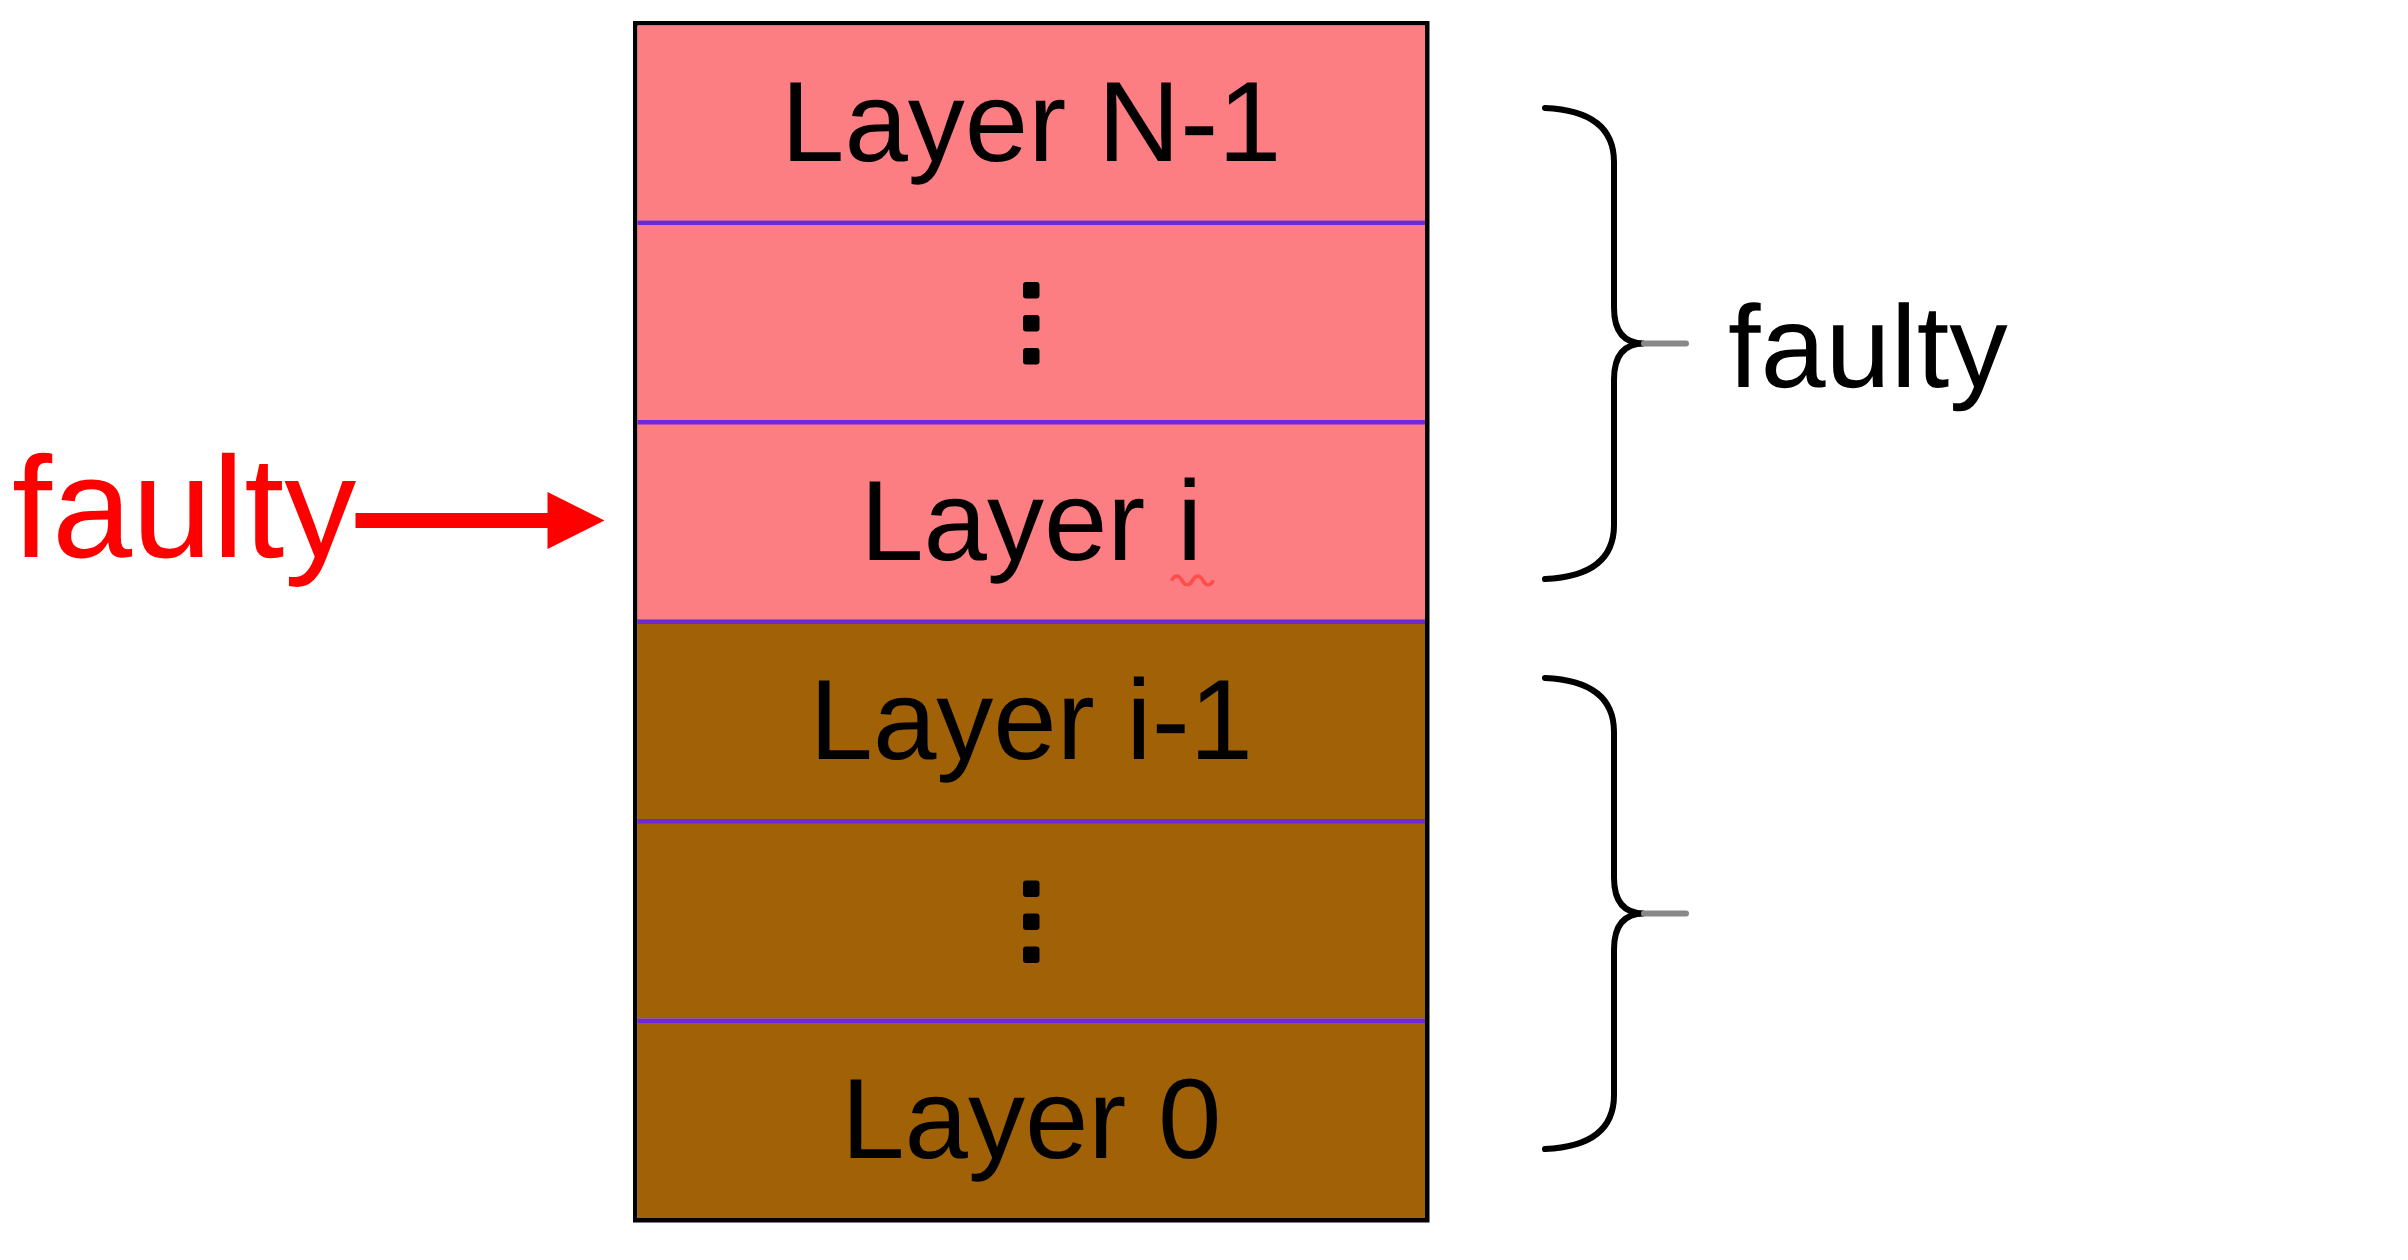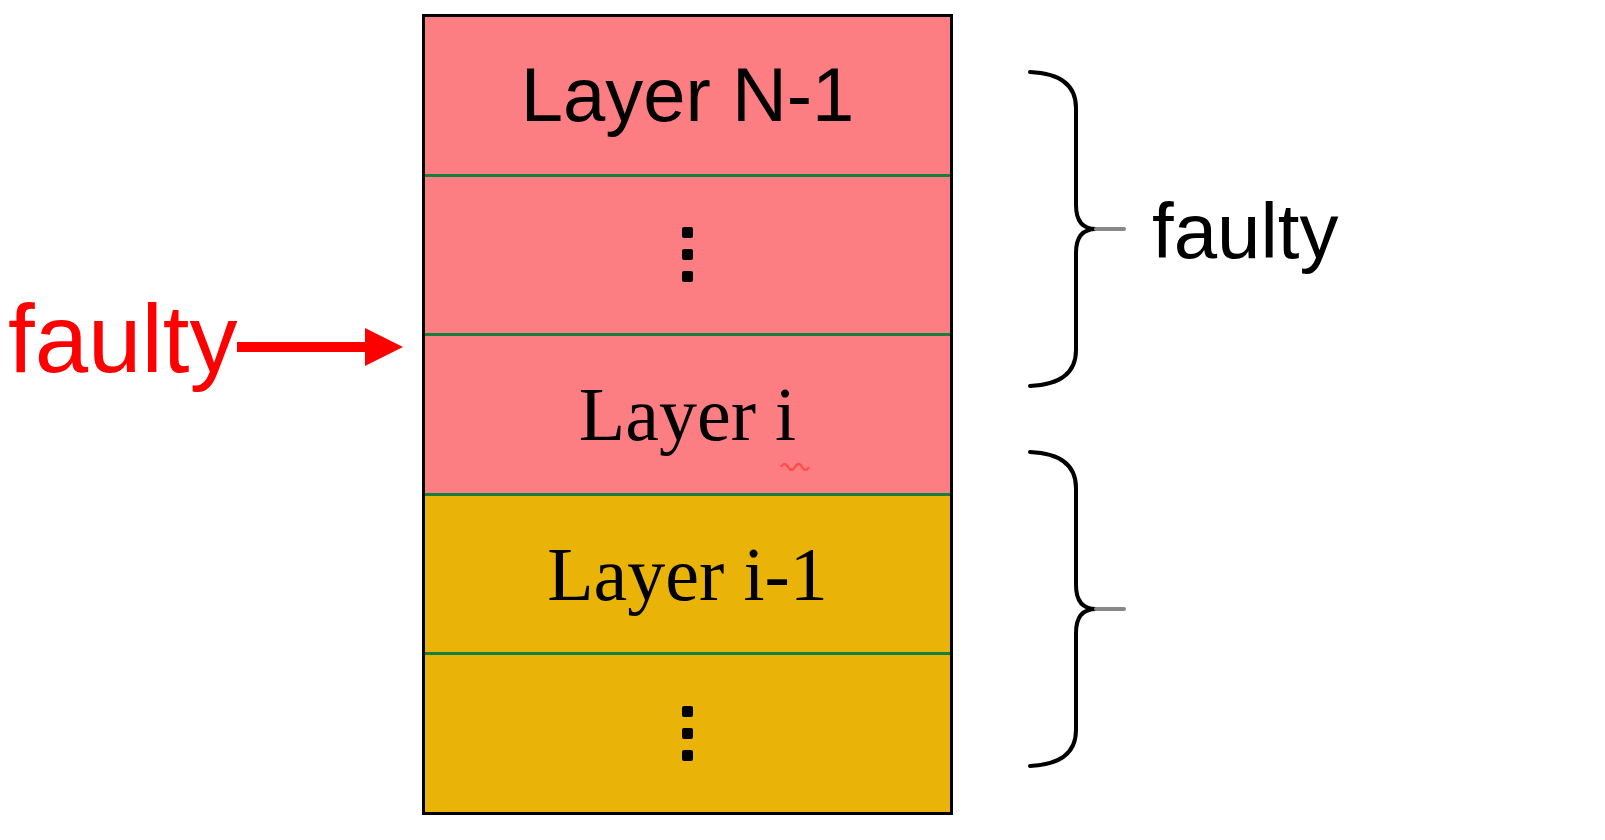--- a/index.html
+++ b/index.html
@@ -23,26 +23,26 @@
     box-sizing: border-box;
     display: flex;
     flex-direction: column;
   }
   .row {
     flex: 1;
     position: relative;
     display: flex;
     align-items: center;
     justify-content: center;
-    background: #eab308;
+    background: #a16207;
     color: #000;
     font-size: 76px;
     line-height: 1;
   }
-  .row + .row { border-top: 3px solid #15803d; font-family: Liberation Serif, serif; }
+  .row + .row { border-top: 3px solid #6d28d9; }
   .row.faulty { background: #FC7D82; }
 
   
   .dots { display: flex; flex-direction: column; gap: 11px; }
   .dot { width: 11px; height: 11px; background: #000; border-radius: 2px; }
 
   
   .squiggle {
     position: absolute;
     left: calc(50% + 92px);
@@ -121,20 +121,23 @@
     </div>
 
     <div class="row">
       <span class="dots">
         <span class="dot"></span>
         <span class="dot"></span>
         <span class="dot"></span>
       </span>
     </div>
 
+    <div class="row">
+      <span>Layer 0</span>
+    </div>
 
   </div>
 
   <div class="fault-label">faulty</div>
 
   <svg class="fault-arrow" viewBox="0 0 168 44" xmlns="http://www.w3.org/2000/svg">
     <line x1="2" y1="22" x2="132" y2="22" stroke="#FE0000" stroke-width="10"></line>
     <polygon points="130,3 168,22 130,41" fill="#FE0000"></polygon>
   </svg>
 

